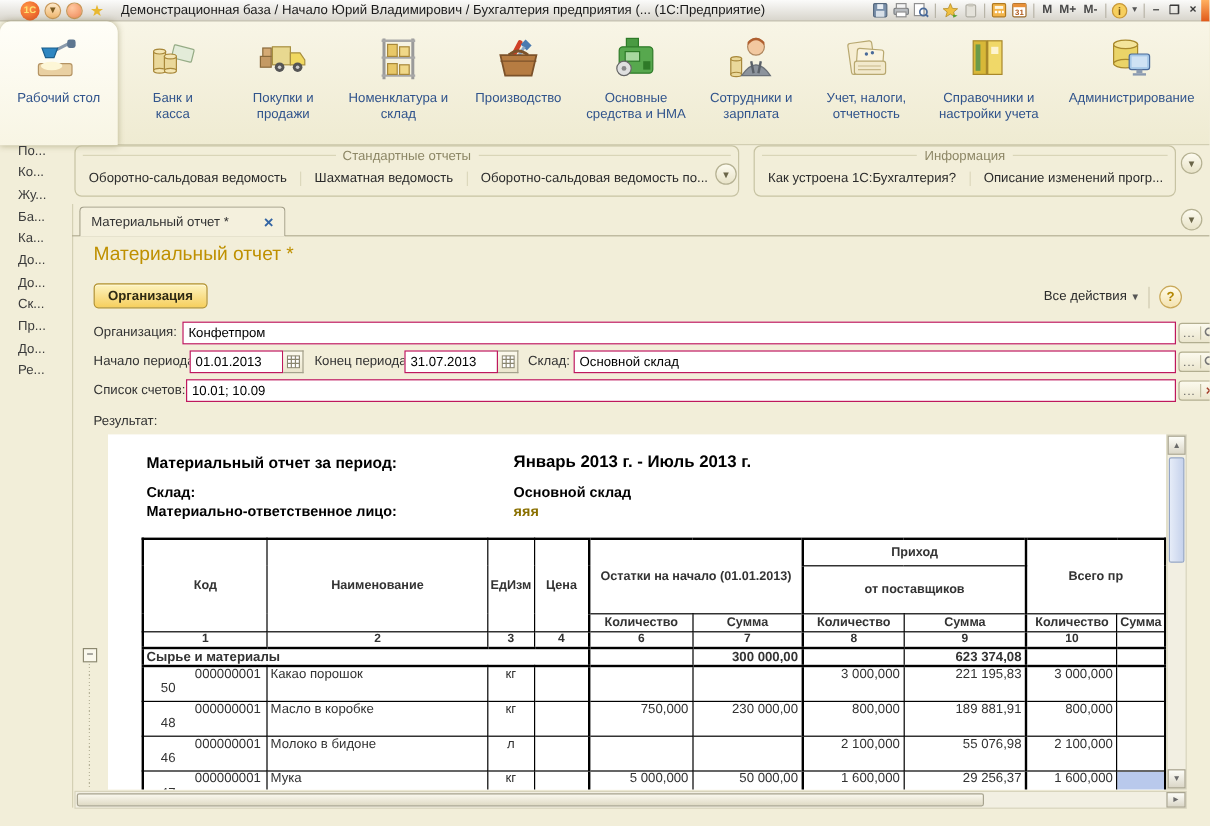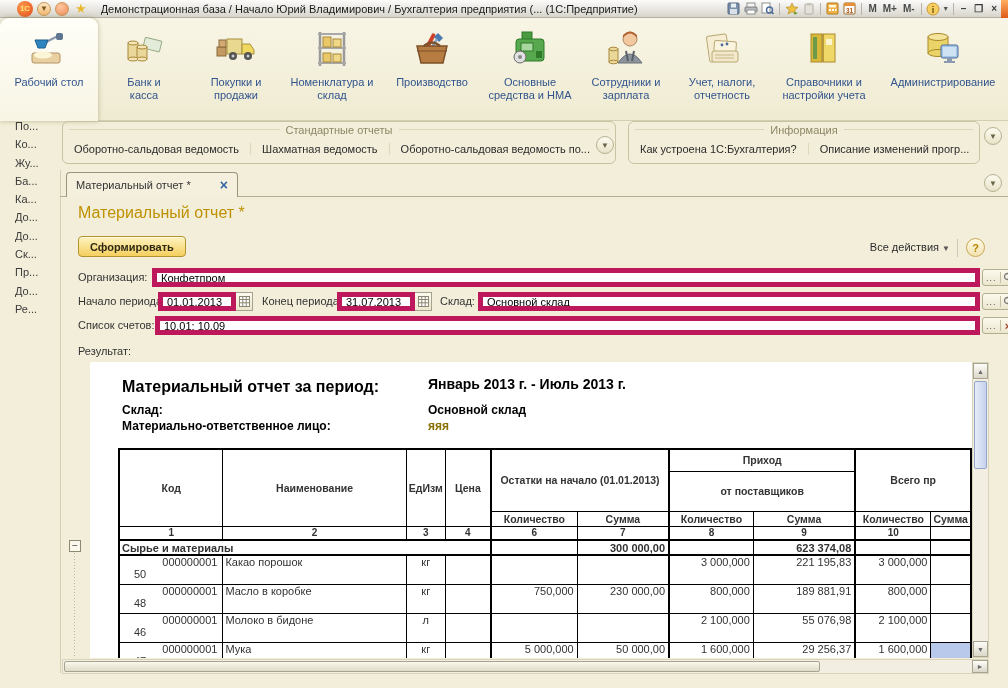--- a/index.html
+++ b/index.html
@@ -72,21 +72,21 @@
     box-shadow:inset 0 1px 0 #fffbe0; }
   .all-actions{ position:absolute; left:828px; top:241px; width:122px; text-align:right; color:#2b2b2b; }
   .aa-chev{ font-size:8px; color:#555; }
   .toolbar-sep{ position:absolute; left:957px; top:239px; width:1px; height:18px; background:#cfcbb0; }
   .help-btn{ position:absolute; left:966px; top:238px; width:19px; height:19px; border-radius:10px;
     background:linear-gradient(#fffbe8,#f3e2b0); border:1px solid #c9a858; color:#b38600;
     font-weight:bold; display:flex; align-items:center; justify-content:center; }
 
   
   .flabel{ position:absolute; color:#333; }
-  .finput{ position:absolute; height:19px; background:#fff; border:5px solid #be185d;
+  .finput{ position:absolute; height:19px; background:#fff; border:1px solid #be185d;
     font-family:"Liberation Sans",sans-serif; font-size:11px; padding:0 4px; color:#000; }
   .btn3{ position:absolute; height:17px; display:flex; align-items:center;
     border:1px solid #b2ae90; border-radius:3px;
     background:linear-gradient(#fcfaee,#ebe6ce); color:#555; }
   .btn3 .dots{ padding:0 3px; font-size:9px; letter-spacing:1px; }
   .btn3 .div{ width:1px; height:11px; background:#c4c0a4; }
   .btn3 .ic{ width:15px; display:flex; align-items:center; justify-content:center; }
   .xred{ color:#a33c28; font-weight:bold; font-size:11px; }
   .calbtn{ position:absolute; width:17px; height:19px; border:1px solid #a5a18c; border-left:none;
     background:linear-gradient(#fcfaee,#ebe6ce); display:flex; align-items:center; justify-content:center; }
@@ -394,21 +394,21 @@
 <div class="vline"></div>
 
 <div class="tabline"></div>
 <div class="tab">
   <span>Материальный отчет *</span>
   <span class="tab-close">×</span>
 </div>
 <div class="roundchev" style="left:984px; top:174px;">▼</div>
 
 <div class="page-title">Материальный отчет *</div>
-<div class="gen-btn">Сформировать</div>
+<div class="gen-btn">Организация</div>
 <div class="all-actions">
   <span>Все действия</span> <span class="aa-chev">▼</span>
 </div>
 <div class="toolbar-sep"></div>
 <div class="help-btn">?</div>
 
 <div class="flabel" style="left:78px; top:271px;">Организация:</div>
 <input class="finput" style="left: 152px; top: 268px; width: 828px;" value="Конфетпром">
 <div class="btn3" style="left:982px; top:269px;">
   <span class="dots">...</span>
@@ -465,21 +465,21 @@
     <span class="div"></span>
   <span class="ic xred">×</span>
 </div>
 
 <div class="flabel" style="left:78px; top:345px;">Результат:</div>
 
 <div class="gutter-exp">−</div>
 <div class="gutter-line"></div>
 
 <div class="report">
-  <div class="rh-label" style="top:16px; font-size:16px;text-align:right;">Материальный отчет за период:</div>
+  <div class="rh-label" style="top:16px; font-size:13px;text-align:right;">Материальный отчет за период:</div>
   <div class="rh-val" style="top:14px; font-size:14px;">Январь 2013 г. - Июль 2013 г.</div>
   <div class="rh-label" style="top:41px; font-size:12px;">Склад:</div>
   <div class="rh-val" style="top:41px; font-size:12px;">Основной склад</div>
   <div class="rh-label" style="top:57px; font-size:12px;">Материально-ответственное лицо:</div>
   <div class="rh-val" style="top:57px; font-size:12px; color:#8a7000;">яяя</div>
 
   <div class="rpt-wrap">
     <table class="rpt">
       <colgroup>
         <col style="width:110px">

